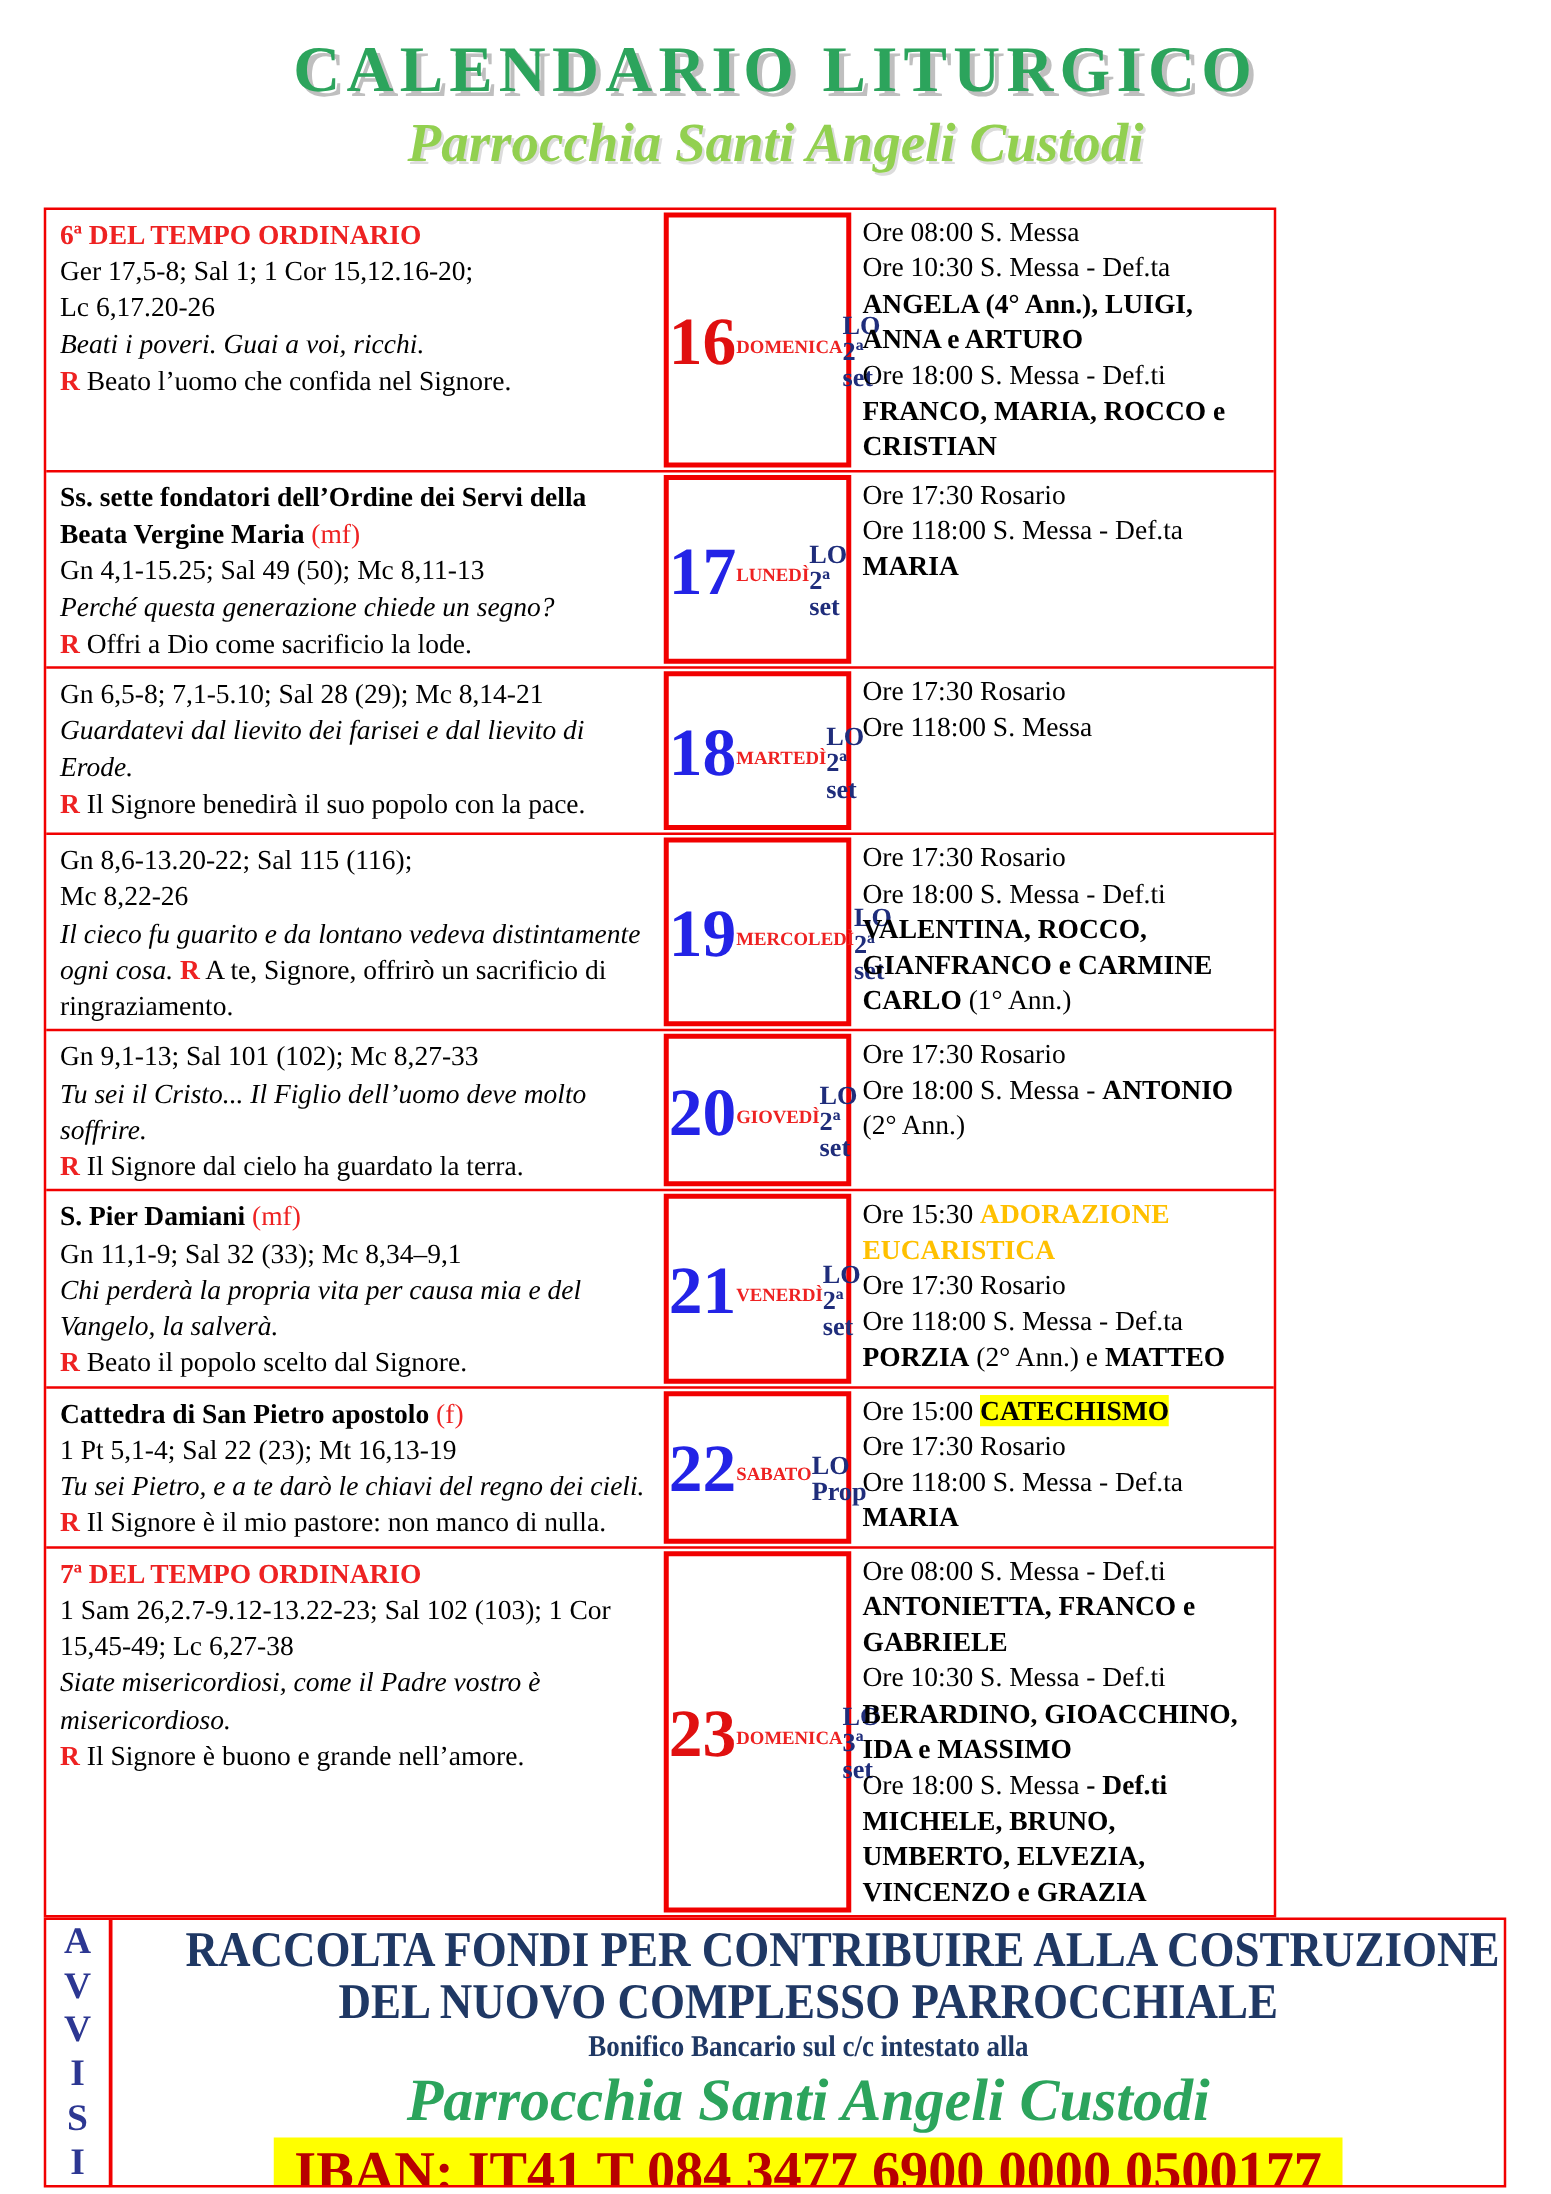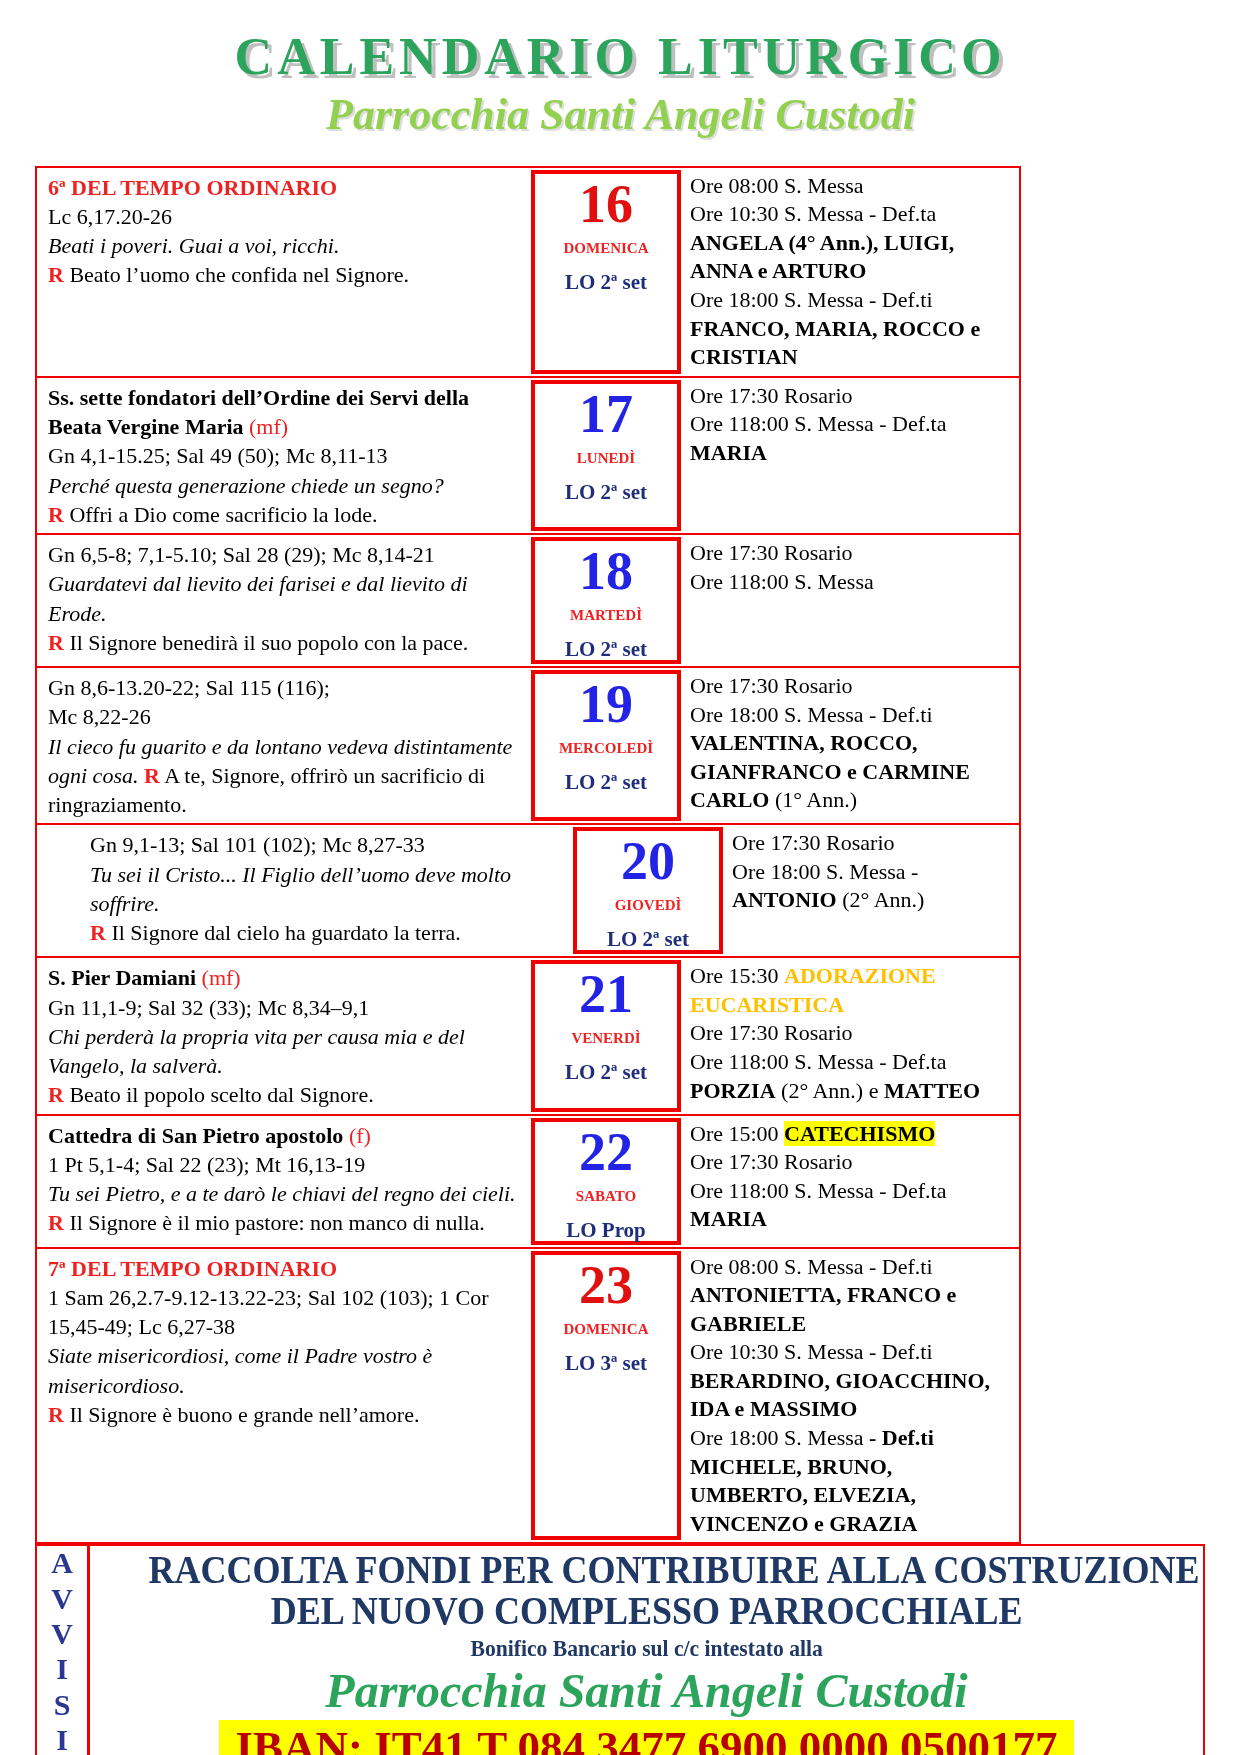--- a/index.html
+++ b/index.html
@@ -36,21 +36,21 @@
   }
   .cal-row{display:grid;grid-template-columns:494px 150px auto;}
   .cal-row + .cal-row{border-top:2px solid var(--border-red);}
   .cell{min-width:0;}
   .cell.info{padding:5px 10px 4px 11px;font-size:22px;line-height:1.33;}
   .cell.events{padding:4px 8px 4px 9px;font-size:22px;line-height:1.3;}
   .para{margin:0;}
   .daywrap{padding:2px 0;height:100%;}
   .day-box{
     height:100%;border:4px solid var(--border-red);
-    display:flex;flex-direction:column;align-items:center;
+    display:flex;flex-direction:row;align-items:center;
     padding-top:3px;
   }
   .day-number{font-size:54px;font-weight:bold;line-height:1;}
   .num-red{color:var(--num-red);}
   .num-blue{color:var(--num-blue);}
   .weekday{margin-top:10px;font-size:15px;font-weight:bold;color:var(--red2);line-height:1;}
   .lo{margin-top:16px;font-size:21px;font-weight:bold;color:var(--navy);line-height:1;}
 
   
   .bd{font-weight:bold;}
@@ -97,20 +97,21 @@
 
   <div class="header">
     <div class="main-title">CALENDARIO LITURGICO</div>
     <div class="sub-title">Parrocchia Santi Angeli Custodi</div>
   </div>
 
   <div class="calendar" id="calendar">
   <div class="cal-row" style="min-height: 178px;">
     <div class="cell info">
           <p class="para"><span class="feast">6ª DEL TEMPO ORDINARIO</span></p>
+          <p class="para"><span>Ger 17,5-8; Sal 1; 1 Cor 15,12.16-20;</span></p>
           <p class="para"><span>Lc 6,17.20-26</span></p>
           <p class="para"><span class="it">Beati i poveri. Guai a voi, ricchi.</span></p>
           <p class="para"><span class="rr">R</span><span> Beato l’uomo che confida nel Signore.</span></p>
         </div>
     <div class="daywrap">
       <div class="day-box">
         <div class="day-number num-red">16</div>
         <div class="weekday">DOMENICA</div>
         <div class="lo">LO 2ª set</div>
       </div>
@@ -173,21 +174,21 @@
         <div class="weekday">MERCOLEDÌ</div>
         <div class="lo">LO 2ª set</div>
       </div>
     </div>
     <div class="cell events">
           <p class="para"><span>Ore 17:30 Rosario</span></p>
           <p class="para"><span>Ore 18:00 S. Messa - Def.ti </span><span class="bd">VALENTINA, ROCCO, GIANFRANCO e CARMINE CARLO</span><span> (1° Ann.)</span></p>
         </div>
   </div>
 
-  <div class="cal-row" style="min-height: 121px; padding-left: 42px;">
+  <div class="cal-row" style="min-height: 121px;">
     <div class="cell info">
           <p class="para"><span>Gn 9,1-13; Sal 101 (102); Mc 8,27-33</span></p>
           <p class="para"><span class="it">Tu sei il Cristo... Il Figlio dell’uomo deve molto soffrire.</span></p>
           <p class="para"><span class="rr">R</span><span> Il Signore dal cielo ha guardato la terra.</span></p>
         </div>
     <div class="daywrap">
       <div class="day-box">
         <div class="day-number num-blue">20</div>
         <div class="weekday">GIOVEDÌ</div>
         <div class="lo">LO 2ª set</div>

